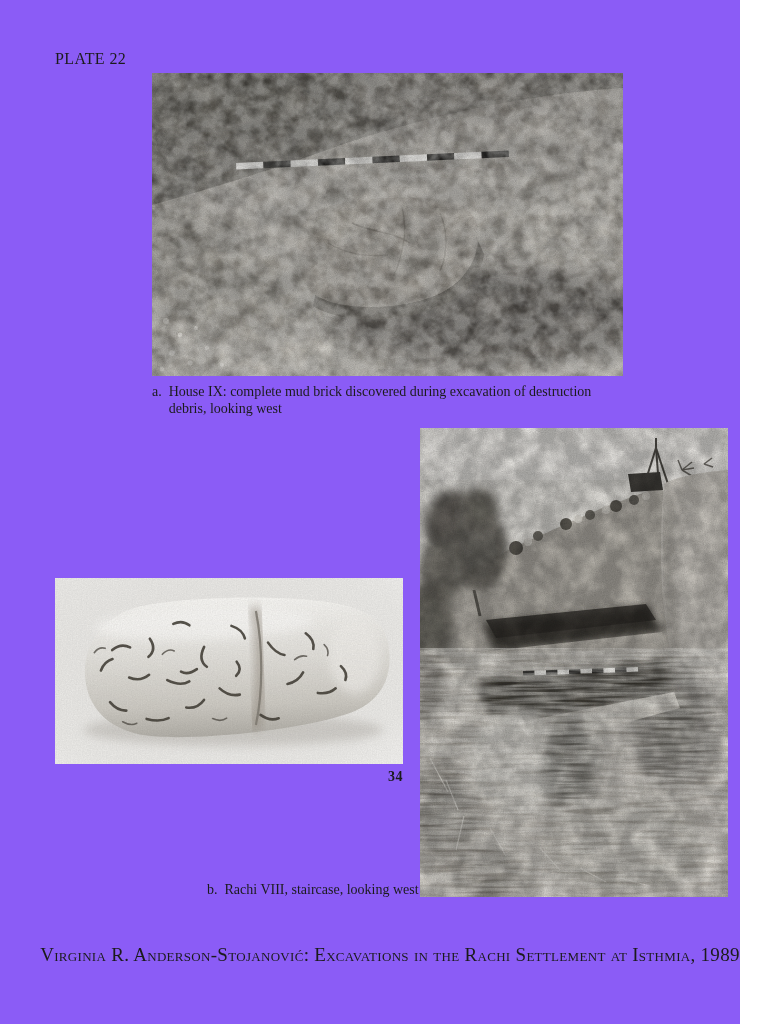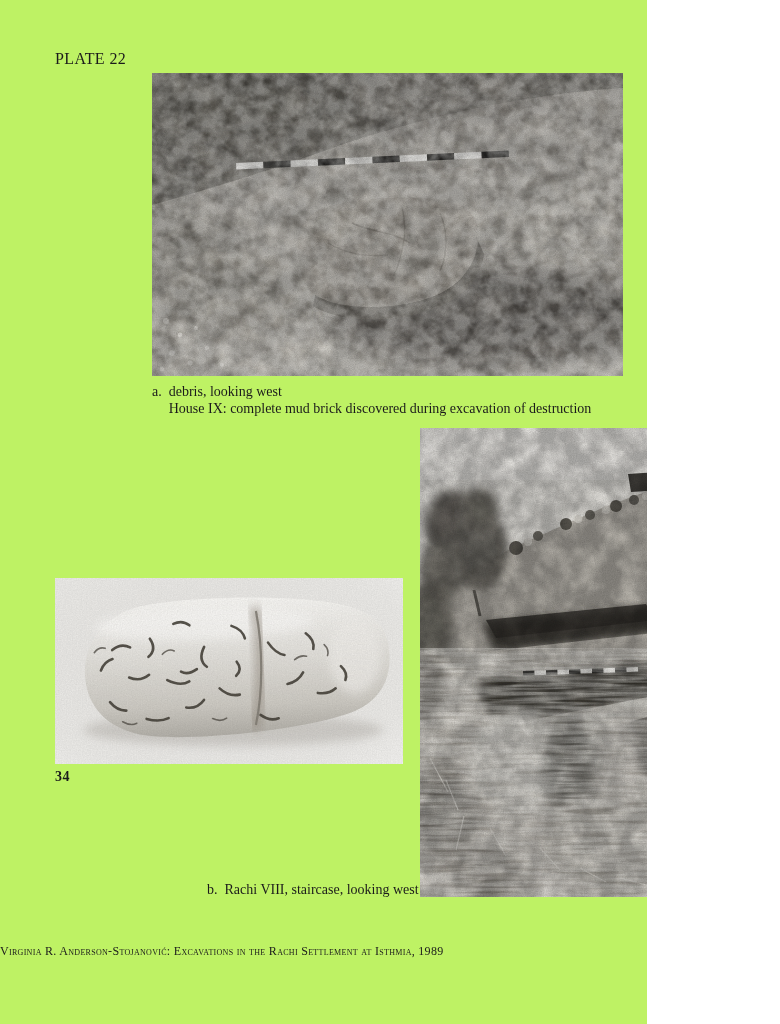--- a/index.html
+++ b/index.html
@@ -1,33 +1,33 @@
 <!DOCTYPE html>
 <html><head>
 <meta charset="utf-8">
 <style>
   html,body{margin:0;padding:0;background:#ffffff;}
   .page{
-    position:relative;width:647px;height:1024px;background:#bef264;overflow:hidden;
+    position:relative;width:740px;height:1024px;background:#8b5cf6;overflow:hidden;
     font-family:"Liberation Serif", serif;color:#1b1b1b;
   }
   .plate-label{position:absolute;left:55px;top:50px;font-size:16px;letter-spacing:.4px;}
   .photo{position:absolute;line-height:0;}
   .photo-a{left:152px;top:73px;width:471px;height:303px;}
   .photo-object{left:55px;top:578px;width:348px;height:186px;}
   .photo-b{left:420px;top:428px;width:308px;height:469px;}
   .caption{font-size:14px;line-height:16.5px;display:flex;}
   .caption .cap-label{margin-right:7px;flex:0 0 auto;}
   .caption .cap-line{display:block;}
   .caption-a{position:absolute;left:152px;top:384px;width:478px;}
   .caption-b{position:absolute;left:207px;top:882px;white-space:nowrap;}
-  .object-number{position:absolute;left:55px;top:769px;width:348px;text-align:left;
+  .object-number{position:absolute;left:55px;top:769px;width:348px;text-align:right;
     font-weight:700;font-size:14px;letter-spacing:.5px;}
-  .footer{position:absolute;left:0;top:944px;width:780px;text-align:left;
-    font-variant:small-caps;font-size:12px;letter-spacing:.3px;}
+  .footer{position:absolute;left:0;top:944px;width:780px;text-align:center;
+    font-variant:small-caps;font-size:19px;letter-spacing:.3px;}
 </style>
 </head>
 <body>
 
 <div class="page">
 
   <div class="plate-label">PLATE 22</div>
 
   <div class="photo photo-a">
     <svg width="471" height="303" viewBox="0 0 471 303" preserveAspectRatio="none">
@@ -111,22 +111,22 @@
 
       <rect width="471" height="303" filter="url(#a-mottle)" opacity=".30"></rect>
       <rect width="471" height="303" filter="url(#a-light)" opacity=".35"></rect>
       <rect width="471" height="303" filter="url(#a-grain)" opacity=".22"></rect>
     </svg>
   </div>
 
   <div class="caption caption-a">
     <span class="cap-label">a.</span>
     <span class="cap-text">
+      <span class="cap-line">House IX: complete mud brick discovered during excavation of destruction</span>
       <span class="cap-line">debris, looking west</span>
-      <span class="cap-line">House IX: complete mud brick discovered during excavation of destruction</span>
     </span>
   </div>
 
   <div class="photo photo-object">
     <svg width="348" height="186" viewBox="0 0 348 186" preserveAspectRatio="none">
       <defs>
         <radialGradient id="o-bg" cx="45%" cy="45%" r="80%">
           <stop offset="0" stop-color="#e3e1de"></stop>
           <stop offset="0.75" stop-color="#e9e8e5"></stop>
           <stop offset="1" stop-color="#f1f0ee"></stop>

